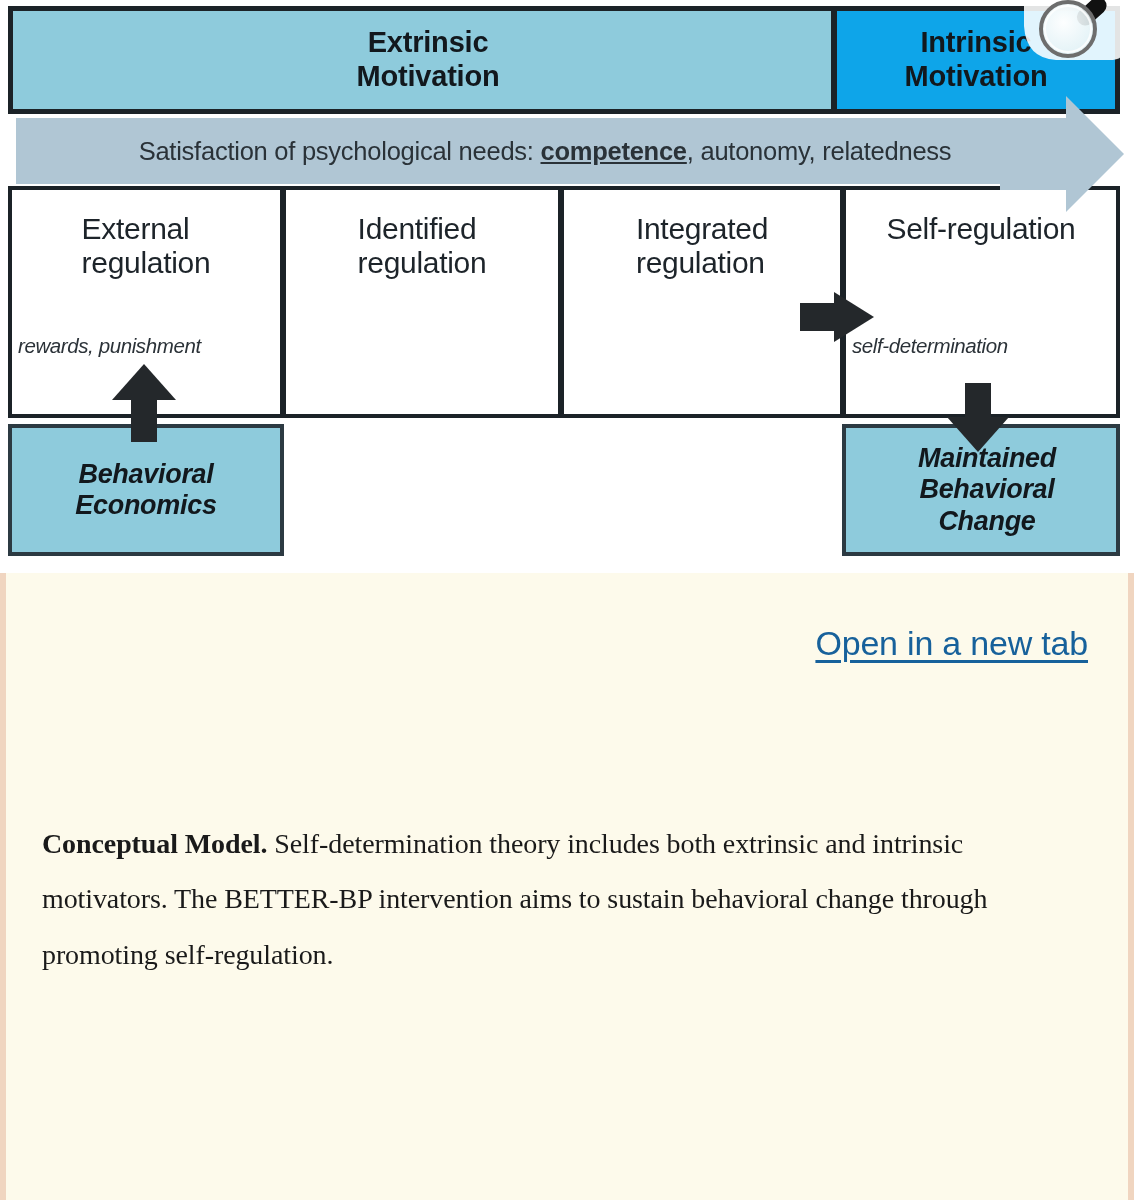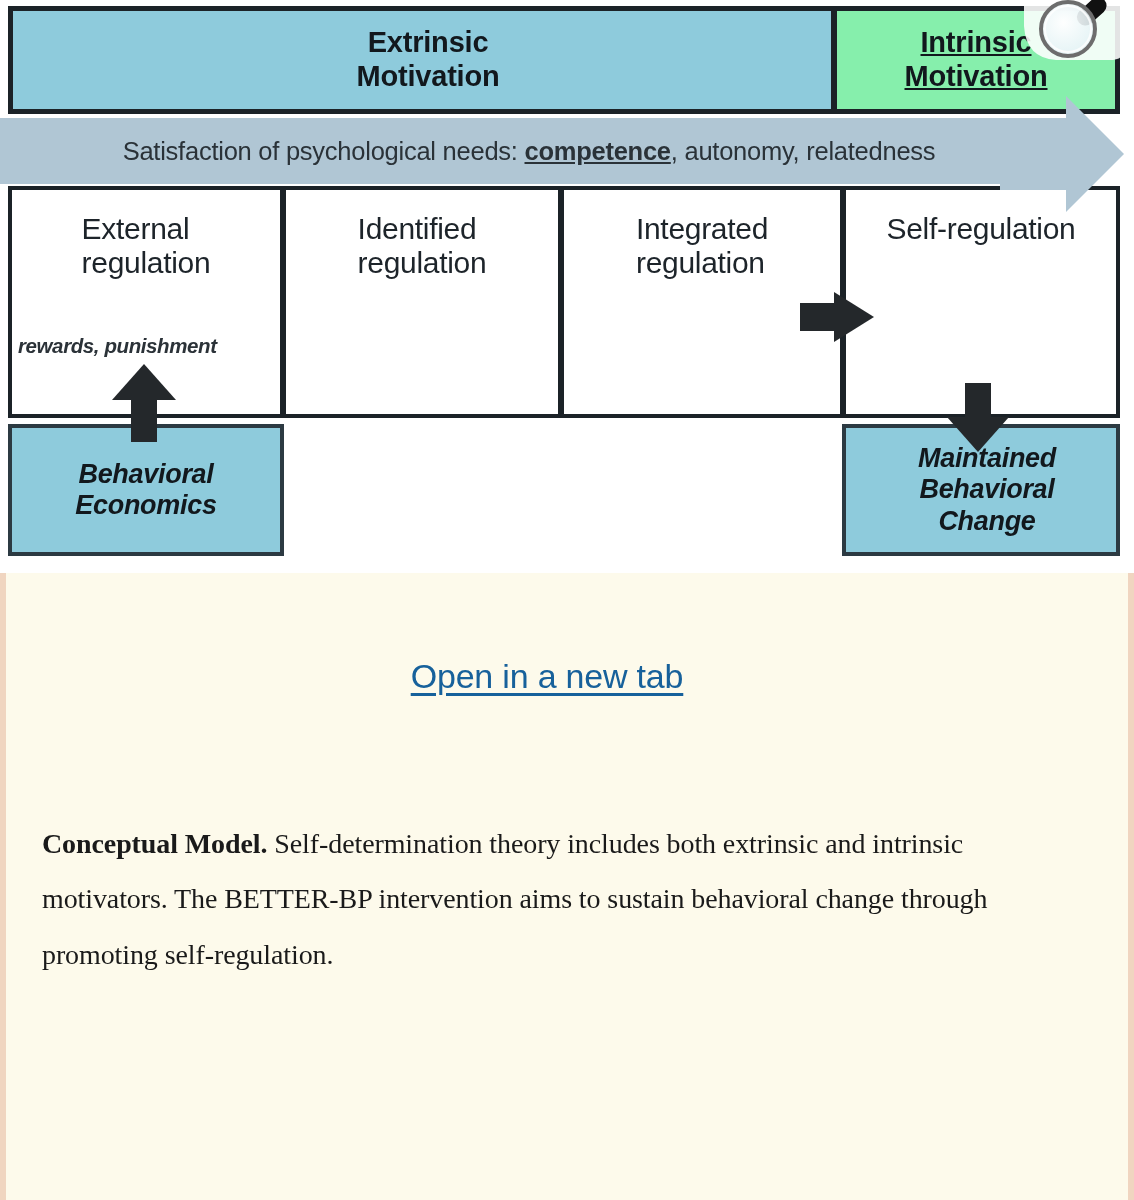--- a/index.html
+++ b/index.html
@@ -54,29 +54,28 @@
     letter-spacing: -0.2px;
   }
   .hdr-extrinsic {
     width: 826px;
     background: #8ecbdc;
     border-right-width: 3px;
     padding-left: 12px;
   }
   .hdr-intrinsic {
     flex: 1;
-    background: #86efac;
+    background: #0ea5e9;
     border-left-width: 3px;
-    text-decoration: underline;
   }
 
   
   .needs-band {
     position: absolute;
-    left: 0;
+    left: 16px;
     top: 118px;
     width: 1058px;
     height: 66px;
     background: #b0c6d4;
     display: flex;
     align-items: center;
     justify-content: center;
     z-index: 2;
   }
   .needs-text {
@@ -129,21 +128,21 @@
     line-height: 1.12;
     color: #1d242a;
     font-weight: normal;
     letter-spacing: -0.3px;
   }
   .reg-sub {
     position: absolute;
     left: 6px; right: 6px;
     top: 144px;
     font-style: italic;
-    font-weight: bold;
+    font-weight: normal;
     font-size: 20.5px;
     line-height: 1.14;
     color: #2b3238;
     letter-spacing: -0.4px;
   }
 
   
   .bot-row {
     position: absolute;
     left: 8px;
@@ -187,22 +186,22 @@
     top: -18px;
     width: 108px;
     height: 108px;
     z-index: 6;
   }
 
   
   #open-tab-row {
     position: absolute;
     left: 0; right: 0;
-    top: 657px;
-    text-align: center;
+    top: 624px;
+    text-align: right;
     padding-right: 40px;
   }
   .open-tab-link {
     font-size: 34px;
     color: #17619b;
     text-decoration: underline;
     text-underline-offset: 5px;
     letter-spacing: -0.2px;
     cursor: pointer;
   }
@@ -272,20 +271,23 @@
       <div class="reg-box reg-b3">
         <div class="reg-title">
           <span>Integrated</span><br>
           <span>regulation</span>
         </div>
       </div>
 
       <div class="reg-box reg-b4">
         <div class="reg-title">
           <span>Self-regulation</span>
+        </div>
+        <div class="reg-sub">
+          <span>self-determination</span>
         </div>
       </div>
 
     </div>
 
     <div class="bot-row">
       <div class="bot-box bot-left">
         <div>
           <span>Behavioral</span><br>
           <span>Economics</span>

